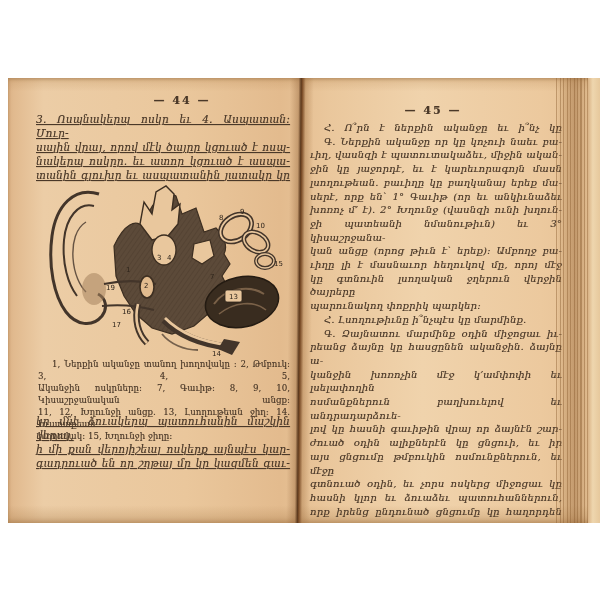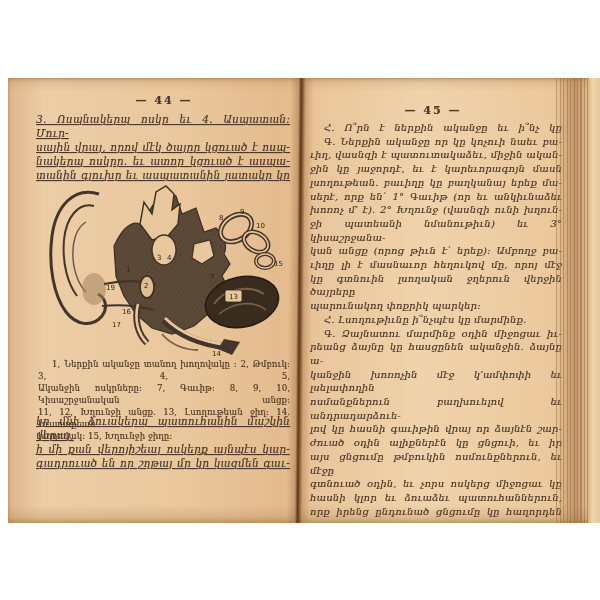--- a/index.html
+++ b/index.html
@@ -29,21 +29,21 @@
   .figure-wrap{position:absolute;left:36px;top:106px;width:246px;height:176px;}
   svg text{font-family:"DejaVu Sans",sans-serif;font-size:7px;fill:#2e241b;font-style:normal;}
 </style>
 </head>
 <body>
 
 <div class="stage">
   <div class="photo">
 
     <div>
-      <div class="txt hdr" style="left:30px;top:16px;width:252px;">— 44 —</div>
+      <div class="txt hdr" style="left:48px;top:16px;width:252px;">— 44 —</div>
 
       <div class="txt body44" style="left:28px;top:34px;width:254px;">
           <div class="tline">3. Ոսպնակերպ ոսկր եւ 4. Ասպատան։ Մուր-</div>
           <div class="tline">սալին վրայ, որով մէկ ծայրը կցուած է ոսպ-</div>
           <div class="tline">նակերպ ոսկրը. եւ ատոր կցուած է ասպա-</div>
           <div class="tline">տանին գլուխը եւ ասպատանին յատակը կը</div>
         </div>
 
       <div class="figure-wrap">
         <svg width="246" height="176" viewBox="0 0 246 176">

